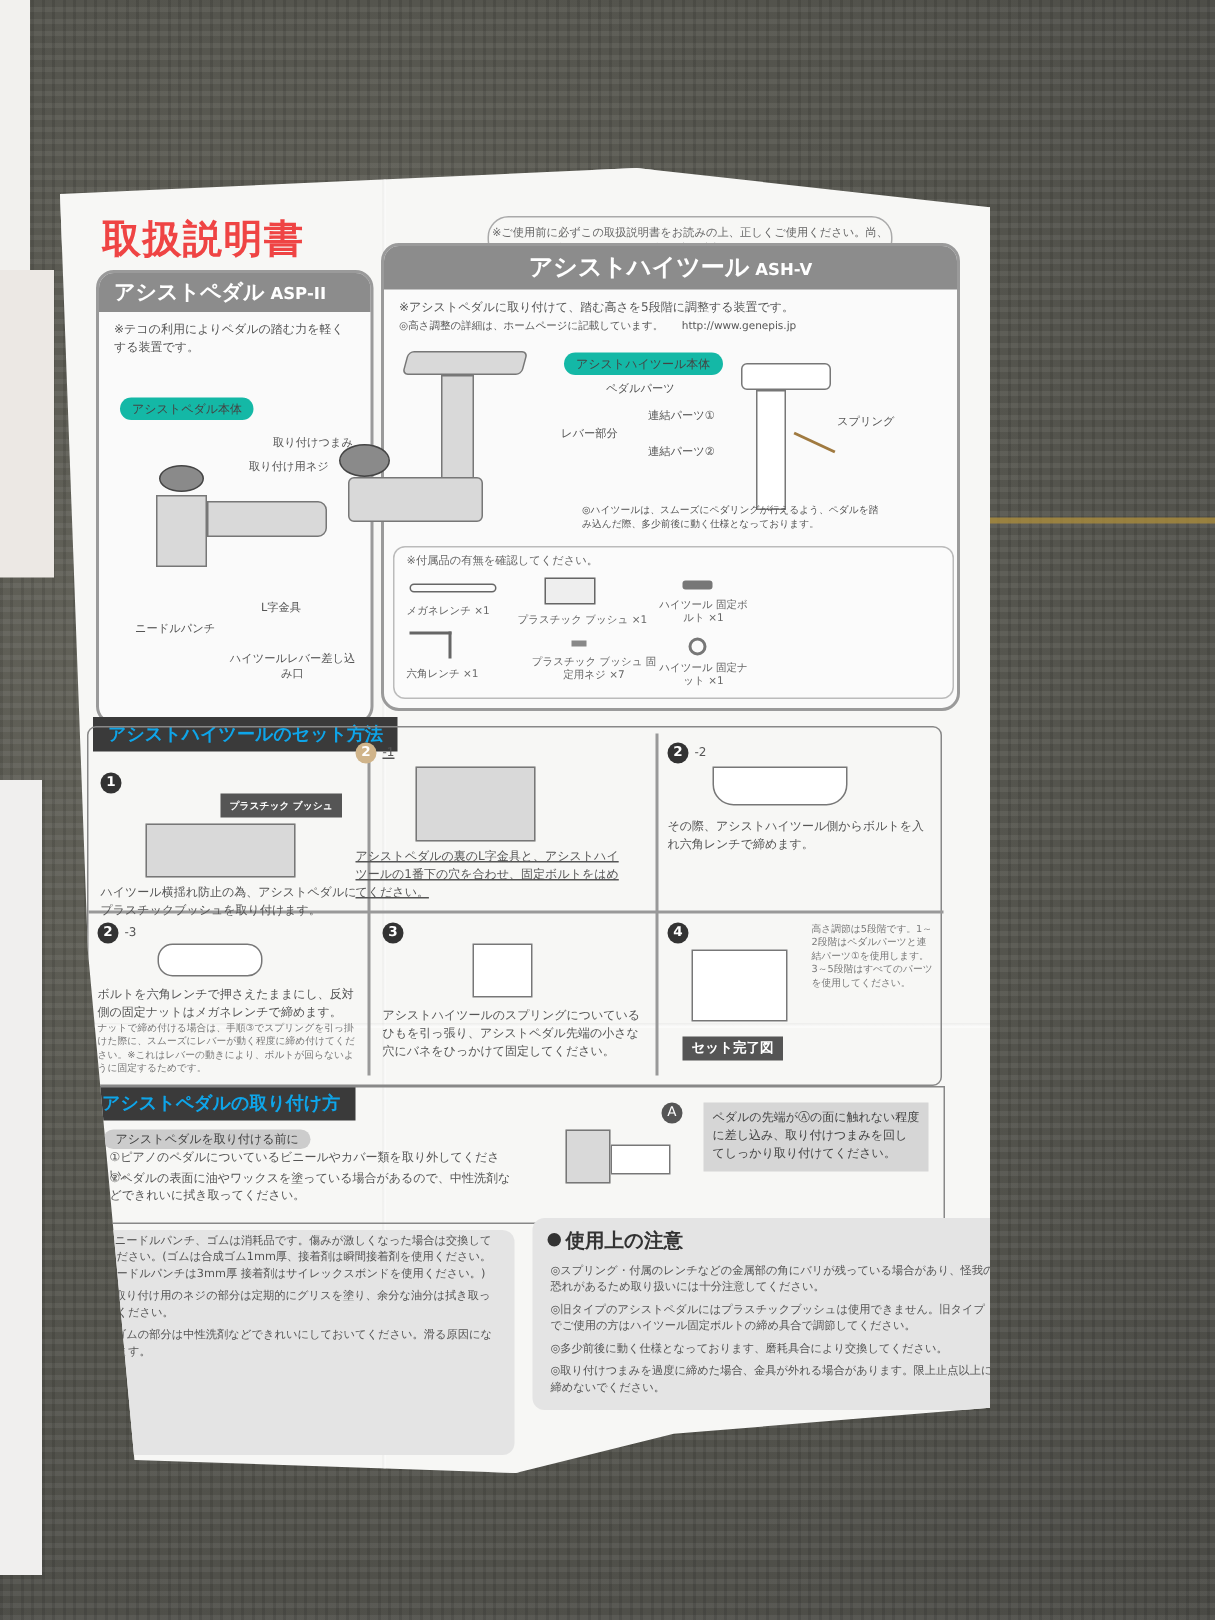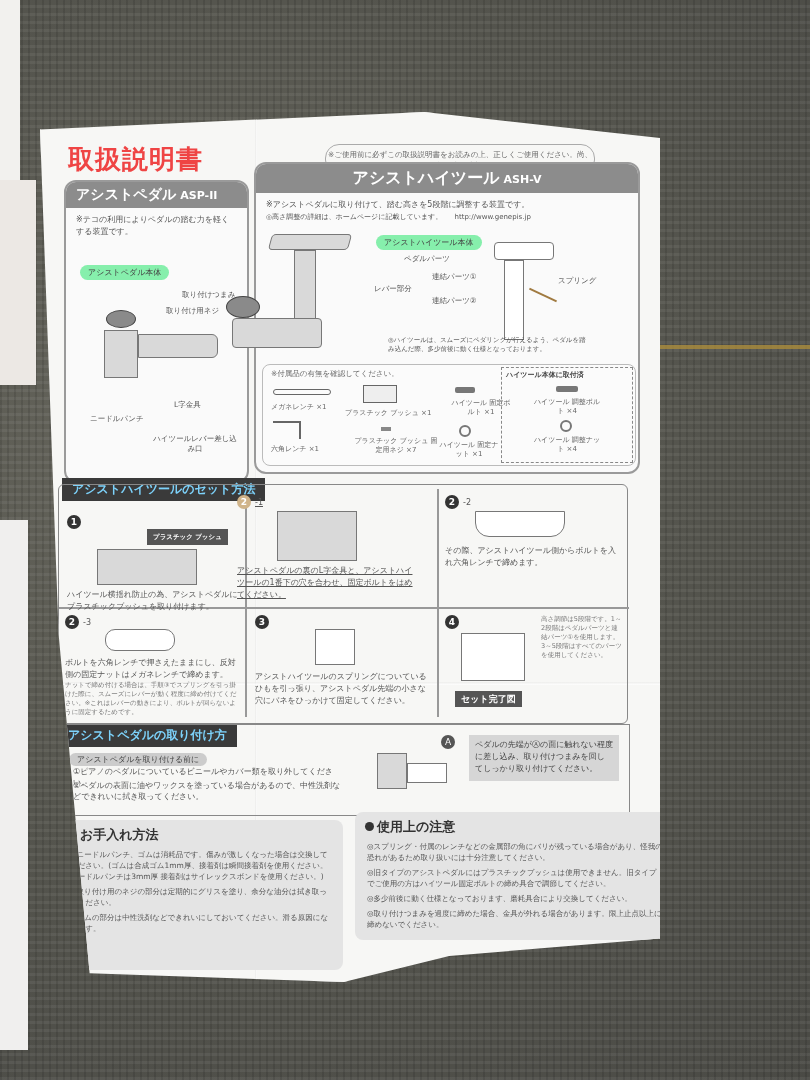--- a/index.html
+++ b/index.html
@@ -32,33 +32,33 @@
             font-size: 7.5px; color: #666; text-align: center; padding-top: 4px; line-height: 11px; }
 
   .panel { position: absolute; border: 2px solid #9a9a9a; border-radius: 12px; background: #fafafa; }
   .panel-head { background: #8c8c8c; color: #fff; font-weight: bold; border-radius: 10px 10px 0 0; padding: 4px 10px; font-size: 14px; }
   .panel-head .model { font-size: 11px; margin-left: 4px; }
 
   .asp { left: 24px; top: 68px; width: 185px; height: 303px; }
   .ash { left: 214px; top: 50px; width: 386px; height: 312px; }
 
   .desc { font-size: 8px; color: #555; line-height: 12px; padding: 6px 10px; }
-  .bubble { display: inline-block; background: #86efac; border-radius: 8px; padding: 2px 8px; font-size: 8px; color: #444; }
+  .bubble { display: inline-block; background: #14b8a6; border-radius: 8px; padding: 2px 8px; font-size: 8px; color: #444; }
   .lbl { position: absolute; font-size: 7.5px; color: #555; white-space: nowrap; }
 
   .device { position: absolute; background: #d9d9d9; border: 1px solid #777; }
   .knob { position: absolute; width: 30px; height: 18px; border-radius: 50%; background: #8a8a8a; border: 1px solid #444; }
 
   .accessories { position: absolute; left: 6px; top: 200px; width: 374px; height: 102px; border: 1px solid #bbb; border-radius: 8px; background: #fbfbfb; }
   .acc-title { position: absolute; left: 8px; top: 4px; font-size: 7.5px; color: #666; }
   .acc-item { position: absolute; font-size: 7px; color: #666; text-align: center; white-space: nowrap; line-height: 9px; }
   .acc-box { position: absolute; left: 238px; top: 2px; width: 132px; height: 96px; border: 1px dashed #888; }
   .acc-box-title { position: absolute; left: 4px; top: 2px; font-size: 7px; font-weight: bold; color: #444; }
 
-  .section-bar { position: absolute; background: #3a3a3a; color: #7dd3fc; font-weight: bold; font-size: 12px; padding: 3px 10px; }
+  .section-bar { position: absolute; background: #3a3a3a; color: #0ea5e9; font-weight: bold; font-size: 12px; padding: 3px 10px; }
   .steps-frame { position: absolute; left: 18px; top: 372px; width: 570px; height: 240px; border: 1.5px solid #888; border-radius: 6px; }
   .step { position: absolute; font-size: 8px; color: #555; line-height: 12px; }
   .step-num { display: inline-block; width: 14px; height: 14px; border-radius: 50%; background: #333; color: #fff; font-size: 9px; text-align: center; line-height: 14px; font-weight: bold; margin-right: 4px; }
   .step-num.light { background: #d0b48a; }
   .divider-v { position: absolute; width: 1.5px; background: #999; }
   .divider-h { position: absolute; height: 1.5px; background: #999; }
   .small-note { font-size: 6.5px; color: #777; line-height: 9px; }
   .tag-dark { display: inline-block; background: #555; color: #fff; font-size: 9px; font-weight: bold; padding: 2px 6px; }
 
   .mount-frame { position: absolute; left: 18px; top: 612px; width: 572px; height: 92px; border: 1.5px solid #888; }
@@ -132,34 +132,27 @@
     <div style="position:absolute;left:272px;top:130px;width:30px;height:2px;background:#a07a40;transform:rotate(25deg);"></div>
     <div class="lbl" style="left:132px;top:172px;width:200px;white-space:normal;font-size:6.5px;line-height:9px;">◎ハイツールは、スムーズにペダリングが行えるよう、ペダルを踏み込んだ際、多少前後に動く仕様となっております。</div>
 
     <div class="accessories">
       <div class="acc-title">※付属品の有無を確認してください。</div>
       <div style="position:absolute;left:10px;top:24px;width:58px;height:6px;border:1px solid #666;border-radius:3px;"></div>
       <div class="acc-item" style="left:8px;top:38px;">メガネレンチ ×1</div>
       <div style="position:absolute;left:100px;top:20px;width:34px;height:18px;border:1px solid #666;background:#eee;"></div>
       <div class="acc-item" style="left:82px;top:44px;">プラスチック ブッシュ ×1</div>
       <div style="position:absolute;left:192px;top:22px;width:20px;height:6px;background:#777;border-radius:2px;"></div>
-      <div class="acc-item" style="left:188px;top:34px;width:60px;white-space:normal;">ハイツール 固定ボルト ×1</div>
+      <div class="acc-item" style="left:176px;top:34px;width:60px;white-space:normal;">ハイツール 固定ボルト ×1</div>
       <div style="position:absolute;left:10px;top:56px;width:28px;height:18px;border-top:2px solid #666;border-right:2px solid #666;"></div>
       <div class="acc-item" style="left:8px;top:80px;">六角レンチ ×1</div>
       <div style="position:absolute;left:118px;top:62px;width:10px;height:4px;background:#888;"></div>
       <div class="acc-item" style="left:88px;top:72px;width:90px;white-space:normal;">プラスチック ブッシュ 固定用ネジ ×7</div>
       <div style="position:absolute;left:196px;top:60px;width:12px;height:12px;border:2px solid #777;border-radius:50%;"></div>
       <div class="acc-item" style="left:176px;top:76px;width:60px;white-space:normal;">ハイツール 固定ナット ×1</div>
-      <div class="acc-box">
-        <div class="acc-box-title">ハイツール本体に取付済</div>
-        <div style="position:absolute;left:54px;top:18px;width:22px;height:6px;background:#777;border-radius:2px;"></div>
-        <div class="acc-item" style="left:30px;top:30px;width:70px;white-space:normal;">ハイツール 調整ボルト ×4</div>
-        <div style="position:absolute;left:58px;top:52px;width:12px;height:12px;border:2px solid #777;border-radius:50%;"></div>
-        <div class="acc-item" style="left:30px;top:68px;width:70px;white-space:normal;">ハイツール 調整ナット ×4</div>
-      </div>
     </div>
   </div>
 
   <div class="section-bar" style="left:22px;top:366px;">アシストハイツールのセット方法</div>
   <div class="steps-frame">
     <div class="divider-v" style="left:186px;top:22px;height:210px;"></div>
     <div class="divider-v" style="left:378px;top:4px;height:228px;"></div>
     <div class="divider-h" style="left:0;top:122px;width:570px;"></div>
 
     <div class="step" style="left:8px;top:30px;width:175px;">
@@ -211,21 +204,20 @@
     </div>
     <div class="box-item" style="position:absolute;left:2px;top:54px;width:290px;font-size:8px;">②ペダルの表面に油やワックスを塗っている場合があるので、中性洗剤などできれいに拭き取ってください。</div>
     <div class="box-item" style="position:absolute;left:2px;top:40px;width:290px;font-size:8px;">①ピアノのペダルについているビニールやカバー類を取り外してください。</div>
     <div class="device" style="position:absolute;left:318px;top:28px;width:30px;height:36px;"></div>
     <div class="device" style="position:absolute;left:348px;top:38px;width:40px;height:20px;background:#fff;"></div>
     <div style="position:absolute;left:382px;top:10px;width:14px;height:14px;border-radius:50%;background:#555;color:#fff;font-size:9px;text-align:center;line-height:14px;">A</div>
     <div class="note-box">ペダルの先端がⒶの面に触れない程度に差し込み、取り付けつまみを回してしっかり取り付けてください。</div>
   </div>
 
   <div class="care">
-    <div class="box-title"><span class="dot"></span><span>お手入れ方法</span></div>
     <div class="box-item">◎ニードルパンチ、ゴムは消耗品です。傷みが激しくなった場合は交換してください。(ゴムは合成ゴム1mm厚、接着剤は瞬間接着剤を使用ください。ニードルパンチは3mm厚 接着剤はサイレックスボンドを使用ください。)</div>
     <div class="box-item">◎取り付け用のネジの部分は定期的にグリスを塗り、余分な油分は拭き取ってください。</div>
     <div class="box-item">◎ゴムの部分は中性洗剤などできれいにしておいてください。滑る原因になります。</div>
   </div>
 
   <div class="caution">
     <div class="box-title"><span class="dot"></span><span>使用上の注意</span></div>
     <div class="box-item">◎スプリング・付属のレンチなどの金属部の角にバリが残っている場合があり、怪我の恐れがあるため取り扱いには十分注意してください。</div>
     <div class="box-item">◎旧タイプのアシストペダルにはプラスチックブッシュは使用できません。旧タイプでご使用の方はハイツール固定ボルトの締め具合で調節してください。</div>
     <div class="box-item">◎多少前後に動く仕様となっております、磨耗具合により交換してください。</div>

